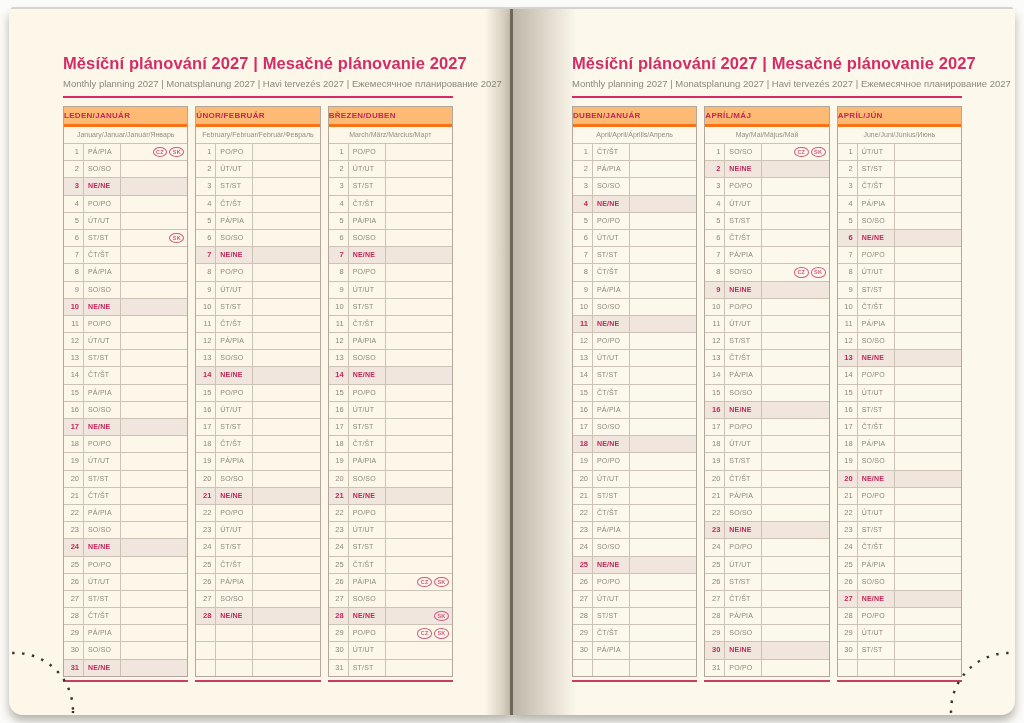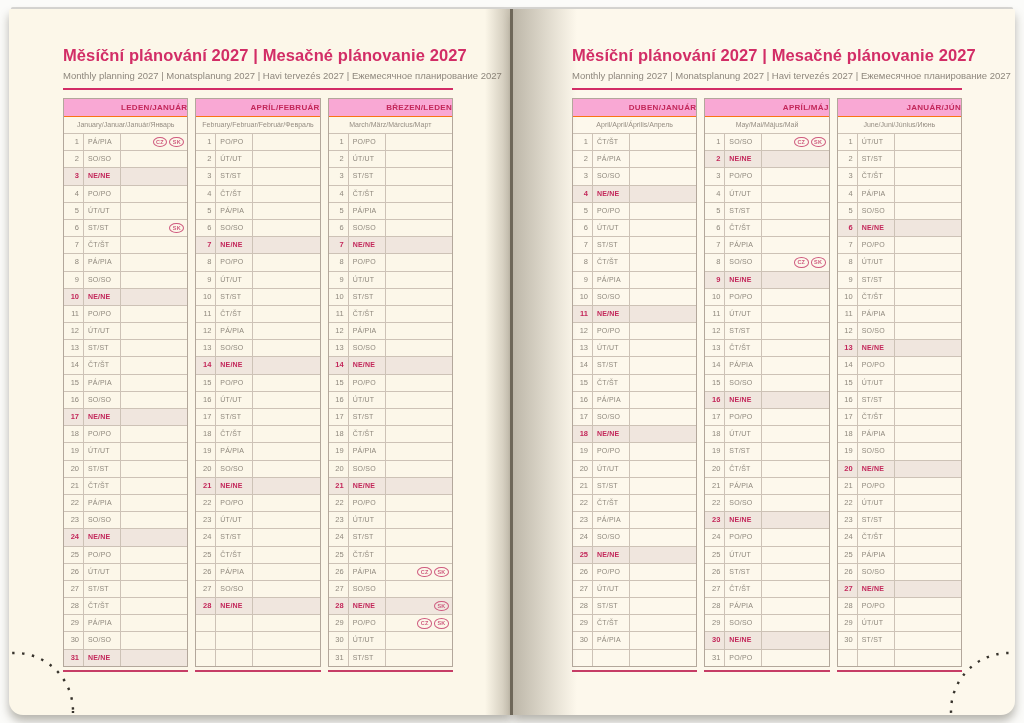--- a/index.html
+++ b/index.html
@@ -9,32 +9,32 @@
     background:rgba(60,55,45,.18);border-radius:2px;}
   .page{position:absolute;top:0;height:100%;background:#fcf7e9;
     box-shadow:0 6px 10px rgba(80,75,60,.40);}
   .page.left{left:0;width:502px;border-radius:2px 0 0 14px;background:#fcf7e9;}
   .page.right{left:504px;width:502px;border-radius:0 2px 14px 0;background:#fdf8ec;}
   .page.left::after{content:'';position:absolute;right:0;top:0;bottom:0;width:26px;
     background:linear-gradient(to right,rgba(110,100,82,0),rgba(110,100,82,.38));}
   .page.right::before{content:'';position:absolute;left:0;top:0;bottom:0;width:64px;
     background:linear-gradient(to right,rgba(100,92,75,.42),rgba(100,92,75,0));}
   .spine{position:absolute;left:501px;top:0;bottom:0;width:3px;background:#6e6759;z-index:3;}
-  .content{position:absolute;top:4px;width:390px;}
+  .content{position:absolute;top:12px;width:390px;}
   .page.left .content{left:54px;}
   .page.right .content{left:59px;}
   .title{margin:0;margin-top:33px;text-align:center;font-size:16.5px;font-weight:bold;
     color:#d22d66;letter-spacing:.1px;white-space:nowrap;}
   .subtitle{margin-top:5px;text-align:center;font-size:9.5px;color:#8e877d;white-space:nowrap;}
   .rule{height:2px;background:#d22d66;margin-top:7px;}
   .months{display:flex;gap:7px;margin-top:8px;}
   .month-table{flex:1;min-width:0;}
   .m-box{border:1px solid #b3a79b;}
-  .m-head{height:17px;line-height:17px;background:#f9a8d4;border-bottom:1px solid #f97316;
-    text-align:right;color:#c3275a;font-weight:bold;font-size:8px;letter-spacing:.3px;white-space:nowrap;}
+  .m-head{height:17px;line-height:17px;background:#fdba74;border-bottom:3px solid #f97316;
+    text-align:left;color:#c3275a;font-weight:bold;font-size:8px;letter-spacing:.3px;white-space:nowrap;}
   .m-sub{height:16px;line-height:16px;border-bottom:1px solid #cdc2b6;text-align:center;
     color:#968e83;font-size:7px;white-space:nowrap;}
   .day-row{display:flex;height:16.2px;border-bottom:1px solid #cdc2b6;background:transparent;}
   .day-row:last-child{border-bottom:none;}
   .c{box-sizing:border-box;}
   .c.num{width:20px;text-align:right;padding-right:4px;font-size:7.5px;color:#8f887d;
     line-height:16.2px;border-right:1px solid #cdc2b6;}
   .c.ab{width:37px;padding-left:4px;font-size:7px;color:#8f887d;line-height:16.2px;
     border-right:1px solid #cdc2b6;letter-spacing:.2px;white-space:nowrap;}
   .c.note{flex:1;display:flex;align-items:center;justify-content:flex-end;
@@ -225,21 +225,21 @@
                   <div class="c ab">NE/NE</div>
                   <div class="c note"></div>
                 </div>
               </div>
           </div>
           <div class="m-underline"></div>
         </div>
 
         <div class="month-table">
           <div class="m-box">
-            <div class="m-head">APRÍL/FEBRUÁR</div>
+            <div class="m-head">ÚNOR/FEBRUÁR</div>
             <div class="m-sub">February/Februar/Február/Февраль</div>
             <div class="m-rows">
                 <div class="day-row">
                   <div class="c num">1</div>
                   <div class="c ab">PO/PO</div>
                   <div class="c note"></div>
                 </div>
                 <div class="day-row">
                   <div class="c num">2</div>
                   <div class="c ab">ÚT/UT</div>
@@ -390,21 +390,21 @@
                   <div class="c ab"></div>
                   <div class="c note"></div>
                 </div>
               </div>
           </div>
           <div class="m-underline"></div>
         </div>
 
         <div class="month-table">
           <div class="m-box">
-            <div class="m-head">BŘEZEN/LEDEN</div>
+            <div class="m-head">BŘEZEN/DUBEN</div>
             <div class="m-sub">March/März/Március/Март</div>
             <div class="m-rows">
                 <div class="day-row">
                   <div class="c num">1</div>
                   <div class="c ab">PO/PO</div>
                   <div class="c note"></div>
                 </div>
                 <div class="day-row">
                   <div class="c num">2</div>
                   <div class="c ab">ÚT/UT</div>
@@ -912,21 +912,21 @@
                   <div class="c ab">PO/PO</div>
                   <div class="c note"></div>
                 </div>
               </div>
           </div>
           <div class="m-underline"></div>
         </div>
 
         <div class="month-table">
           <div class="m-box">
-            <div class="m-head">JANUÁR/JÚN</div>
+            <div class="m-head">APRÍL/JÚN</div>
             <div class="m-sub">June/Juni/Június/Июнь</div>
             <div class="m-rows">
                 <div class="day-row">
                   <div class="c num">1</div>
                   <div class="c ab">ÚT/UT</div>
                   <div class="c note"></div>
                 </div>
                 <div class="day-row">
                   <div class="c num">2</div>
                   <div class="c ab">ST/ST</div>

